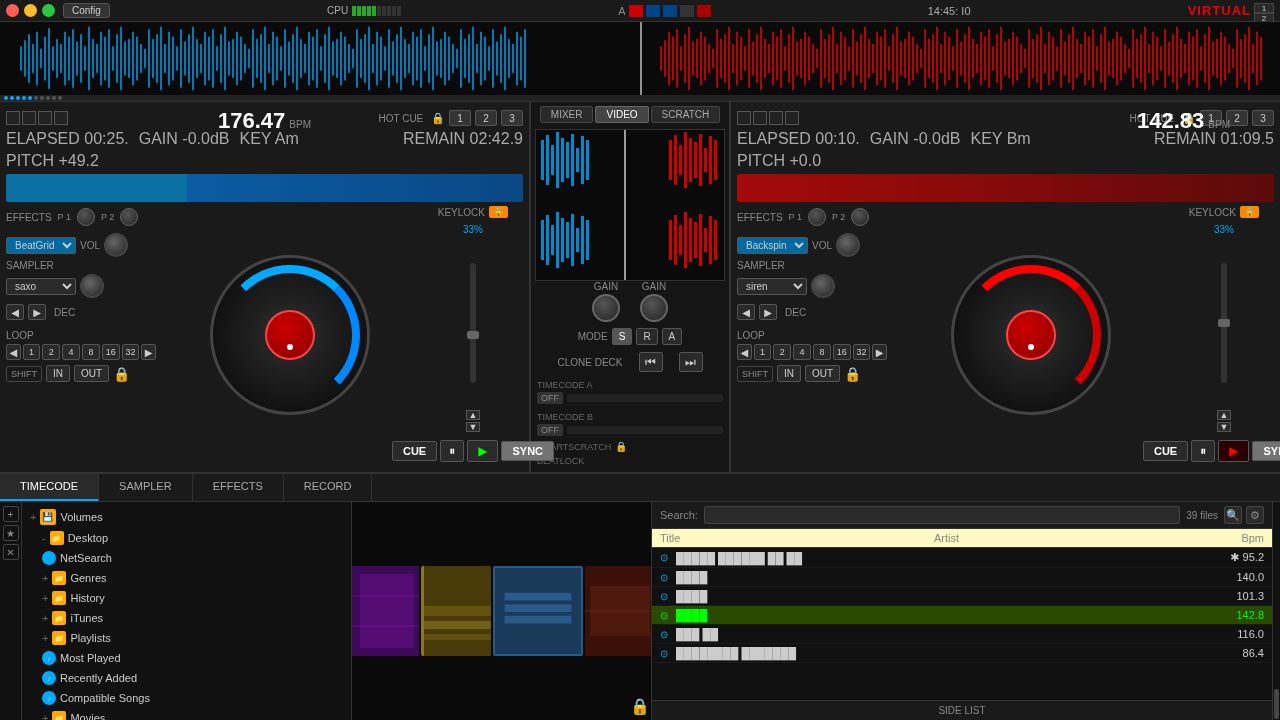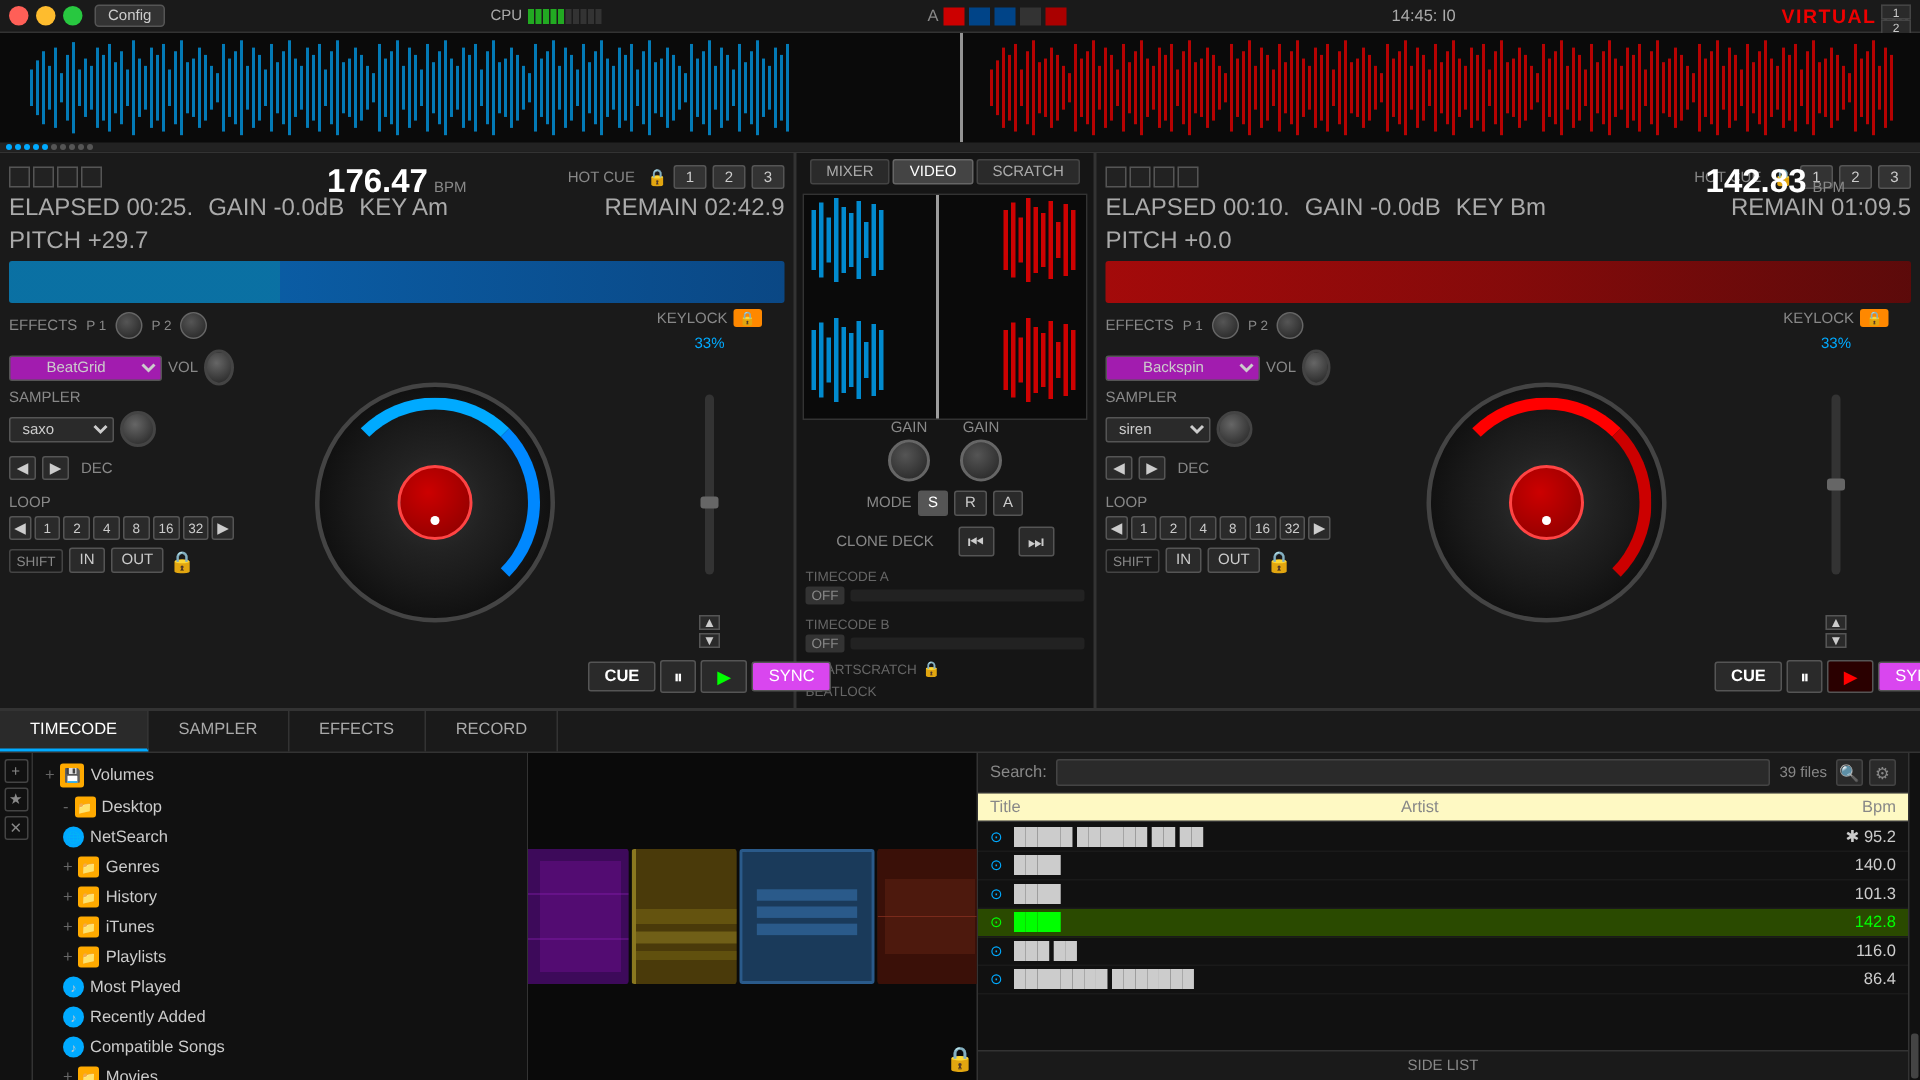--- a/index.html
+++ b/index.html
@@ -112,22 +112,22 @@
     }
 
     
     .effects-row {
       display: flex; align-items: center; gap: 6px;
       margin: 4px 0;
       font-size: 10px; color: #888;
     }
     .effects-label { color: #888; font-size: 10px; }
     .effect-select {
-      background: #a21caf; border: 1px solid #555;
-      color: #ccc; font-size: 10px; padding: 1px 20px;
+      background: #0369a1; border: 1px solid #555;
+      color: #ccc; font-size: 10px; padding: 1px 4px;
       border-radius: 2px; cursor: pointer;
     }
     .knob-small {
       width: 18px; height: 18px; border-radius: 50%;
       background: radial-gradient(circle at 40% 35%, #555, #222);
       border: 1px solid #666;
       display: inline-block;
     }
 
     
@@ -274,22 +274,22 @@
     }
     .play-btn {
       padding: 3px 10px;
       background: #2a2a2a; border: 1px solid #555;
       color: #0f0; font-size: 12px;
       cursor: pointer; border-radius: 2px;
     }
     .play-btn.active { background: #1a3a1a; }
     .sync-btn {
       padding: 3px 10px;
-      background: #d946ef; border: 1px solid #555;
-      color: #fff; font-size: 11px; font-weight: normal;
+      background: #737373; border: 1px solid #555;
+      color: #fff; font-size: 11px; font-weight: bold;
       cursor: pointer; border-radius: 2px;
     }
 
     
     #center-mixer {
       width: 200px;
       background: #151515;
       display: flex;
       flex-direction: column;
       align-items: center;
@@ -980,21 +980,21 @@
       </div>
     </div>
 
     <div class="deck-info">
       <span>ELAPSED 00:25.</span>
       <span>GAIN -0.0dB</span>
       <span>KEY Am</span>
       <span style="margin-left:auto;">REMAIN 02:42.9</span>
     </div>
     <div class="deck-info">
-      <span>PITCH +29.7</span>
+      <span>PITCH +49.2</span>
     </div>
 
     <div class="mini-waveform"></div>
 
     <div style="display:flex;gap:4px;flex:1;">
 
       <div style="display:flex;flex-direction:column;gap:3px;width:150px;">
 
         <div class="effects-row">
           <span class="effects-label">EFFECTS</span>

